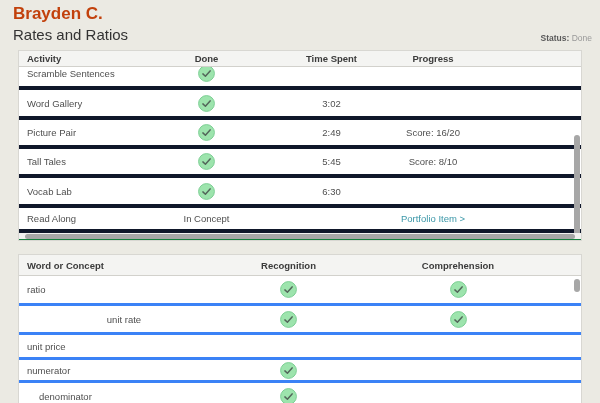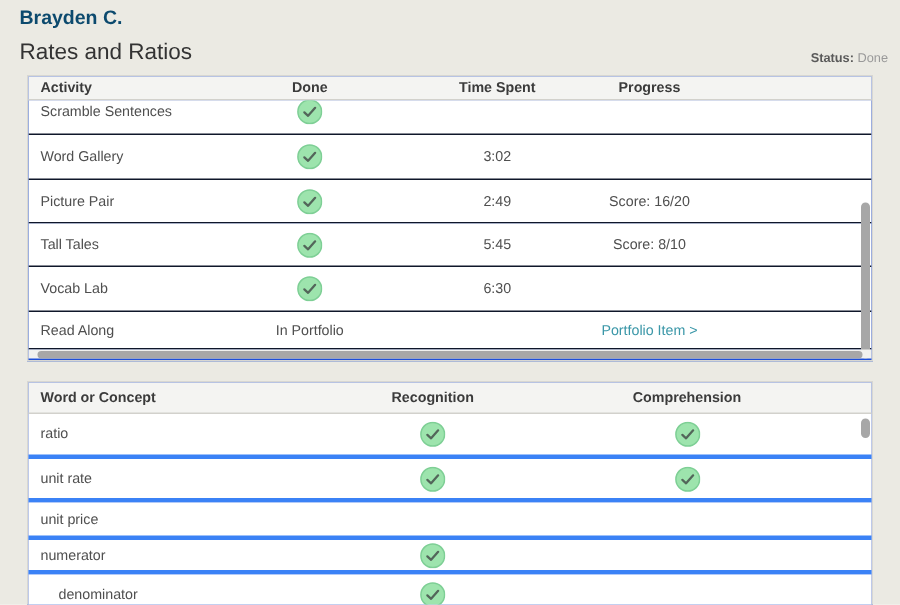--- a/index.html
+++ b/index.html
@@ -3,53 +3,53 @@
 <meta charset="utf-8">
 <style>
   * { box-sizing: border-box; margin: 0; padding: 0; }
   body { font-family: "Liberation Sans", sans-serif; }
   .page {
     position: relative; width: 600px; height: 403px;
     background: #ebeae3; overflow: hidden; color: #4f4f4f;
   }
   
   .student-name { position: absolute; left: 13px; top: 4px;
-    font-size: 13px; font-weight: bold; color: #0c4a6e; }
+    font-size: 17px; font-weight: bold; color: #c2410c; }
   .lesson-title { position: absolute; left: 13px; top: 26px;
     font-size: 15px; font-weight: normal; color: #333; }
   .status { position: absolute; right: 8px; top: 33px; font-size: 8.5px; color: #999; }
   .status .lbl { font-weight: bold; color: #5a5a5a; }
   
   .card { position: absolute; left: 18px; width: 564px;
-    background: #1d4ed8; border: 1px solid #d8d7d2; }
+    background: #15803d; border: 1px solid #d8d7d2; }
   .card-activities { top: 50px; height: 191px; }
   .card-concepts  { top: 254px; height: 152px; }
   .thead { background: #f4f4f2; border-bottom: 1px solid #d2d1cc;
     font-size: 9.5px; font-weight: bold; color: #3b3b3b; }
   
   .agrid { display: grid; grid-template-columns: 130px 115px 135px 68px 1fr; align-items: center; }
   .card-activities .thead { height: 16px; }
   .aviewport { height: 167px; overflow: hidden; position: relative; }
   .aviewport .inner { margin-top: -7px; }
-  .arow { height: 30px; border-bottom: 1px solid #0f172a; font-size: 9.5px; color: #4f4f4f; background:#fff; }
+  .arow { height: 30px; border-bottom: 4px solid #0f172a; font-size: 9.5px; color: #4f4f4f; background:#fff; }
   .arow:nth-child(3), .arow:nth-child(4) { height: 29px; }
   .arow:last-child { height: 25px; }
   .c1 { padding-left: 8px; white-space: nowrap; }
   .c2, .c3, .c4 { display: flex; justify-content: center; align-items: center; white-space: nowrap; }
   .thead .c1 { padding-left: 8px; }
   .link { color: #3b97a8; cursor: pointer; }
   .progress-text { color: #4f4f4f; }
   
   .cgrid { display: grid; grid-template-columns: 202px 135px 1fr; align-items: center; }
   .cgrid .col3 { padding-right: 21px; display: flex; justify-content: center; align-items: center; }
   .cgrid .col2 { display: flex; justify-content: center; align-items: center; }
   .card-concepts .thead { height: 21px; font-size: 9.5px; }
   .crow { border-bottom: 3px solid #3b82f6; font-size: 9.5px; background: #fff; }
   .crow:nth-child(1) { height: 30px; }
-  .crow:nth-child(2) { height: 29px; }
+  .crow:nth-child(2) { height: 29px; text-align: center; }
   .crow:nth-child(3) { height: 25px; }
   .crow:nth-child(4) { height: 23px; }
   .crow:nth-child(5) { height: 30px; }
   
   .vtrack { position: absolute; right: 1px; width: 6px; background: transparent; }
   .card-activities .vtrack { top: 16px; height: 167px; }
   .card-concepts  .vtrack { top: 21px; height: 129px; }
   .vthumb { position: absolute; left: 0; width: 6px; background: #a7a7a7; border-radius: 3px; }
   .card-activities .vthumb { top: 68px; height: 104px; }
   .card-concepts  .vthumb { top: 3px; height: 13px; }
@@ -141,21 +141,21 @@
                 </svg>
               </span>
             </div>
             <div class="c3">6:30</div>
             <div class="c4"></div>
             <div class="c5"></div>
           </div>
           <div class="arow agrid">
             <div class="c1">Read Along</div>
             <div class="c2">
-              <span class="progress-text">In Portfolio</span>
+              <span class="progress-text">In Concept</span>
             </div>
             <div class="c3"></div>
             <div class="c4 link">Portfolio Item &gt;</div>
             <div class="c5"></div>
           </div>
         </div>
     </div>
     <div class="vtrack">
         <div class="vthumb"></div>
       </div>

